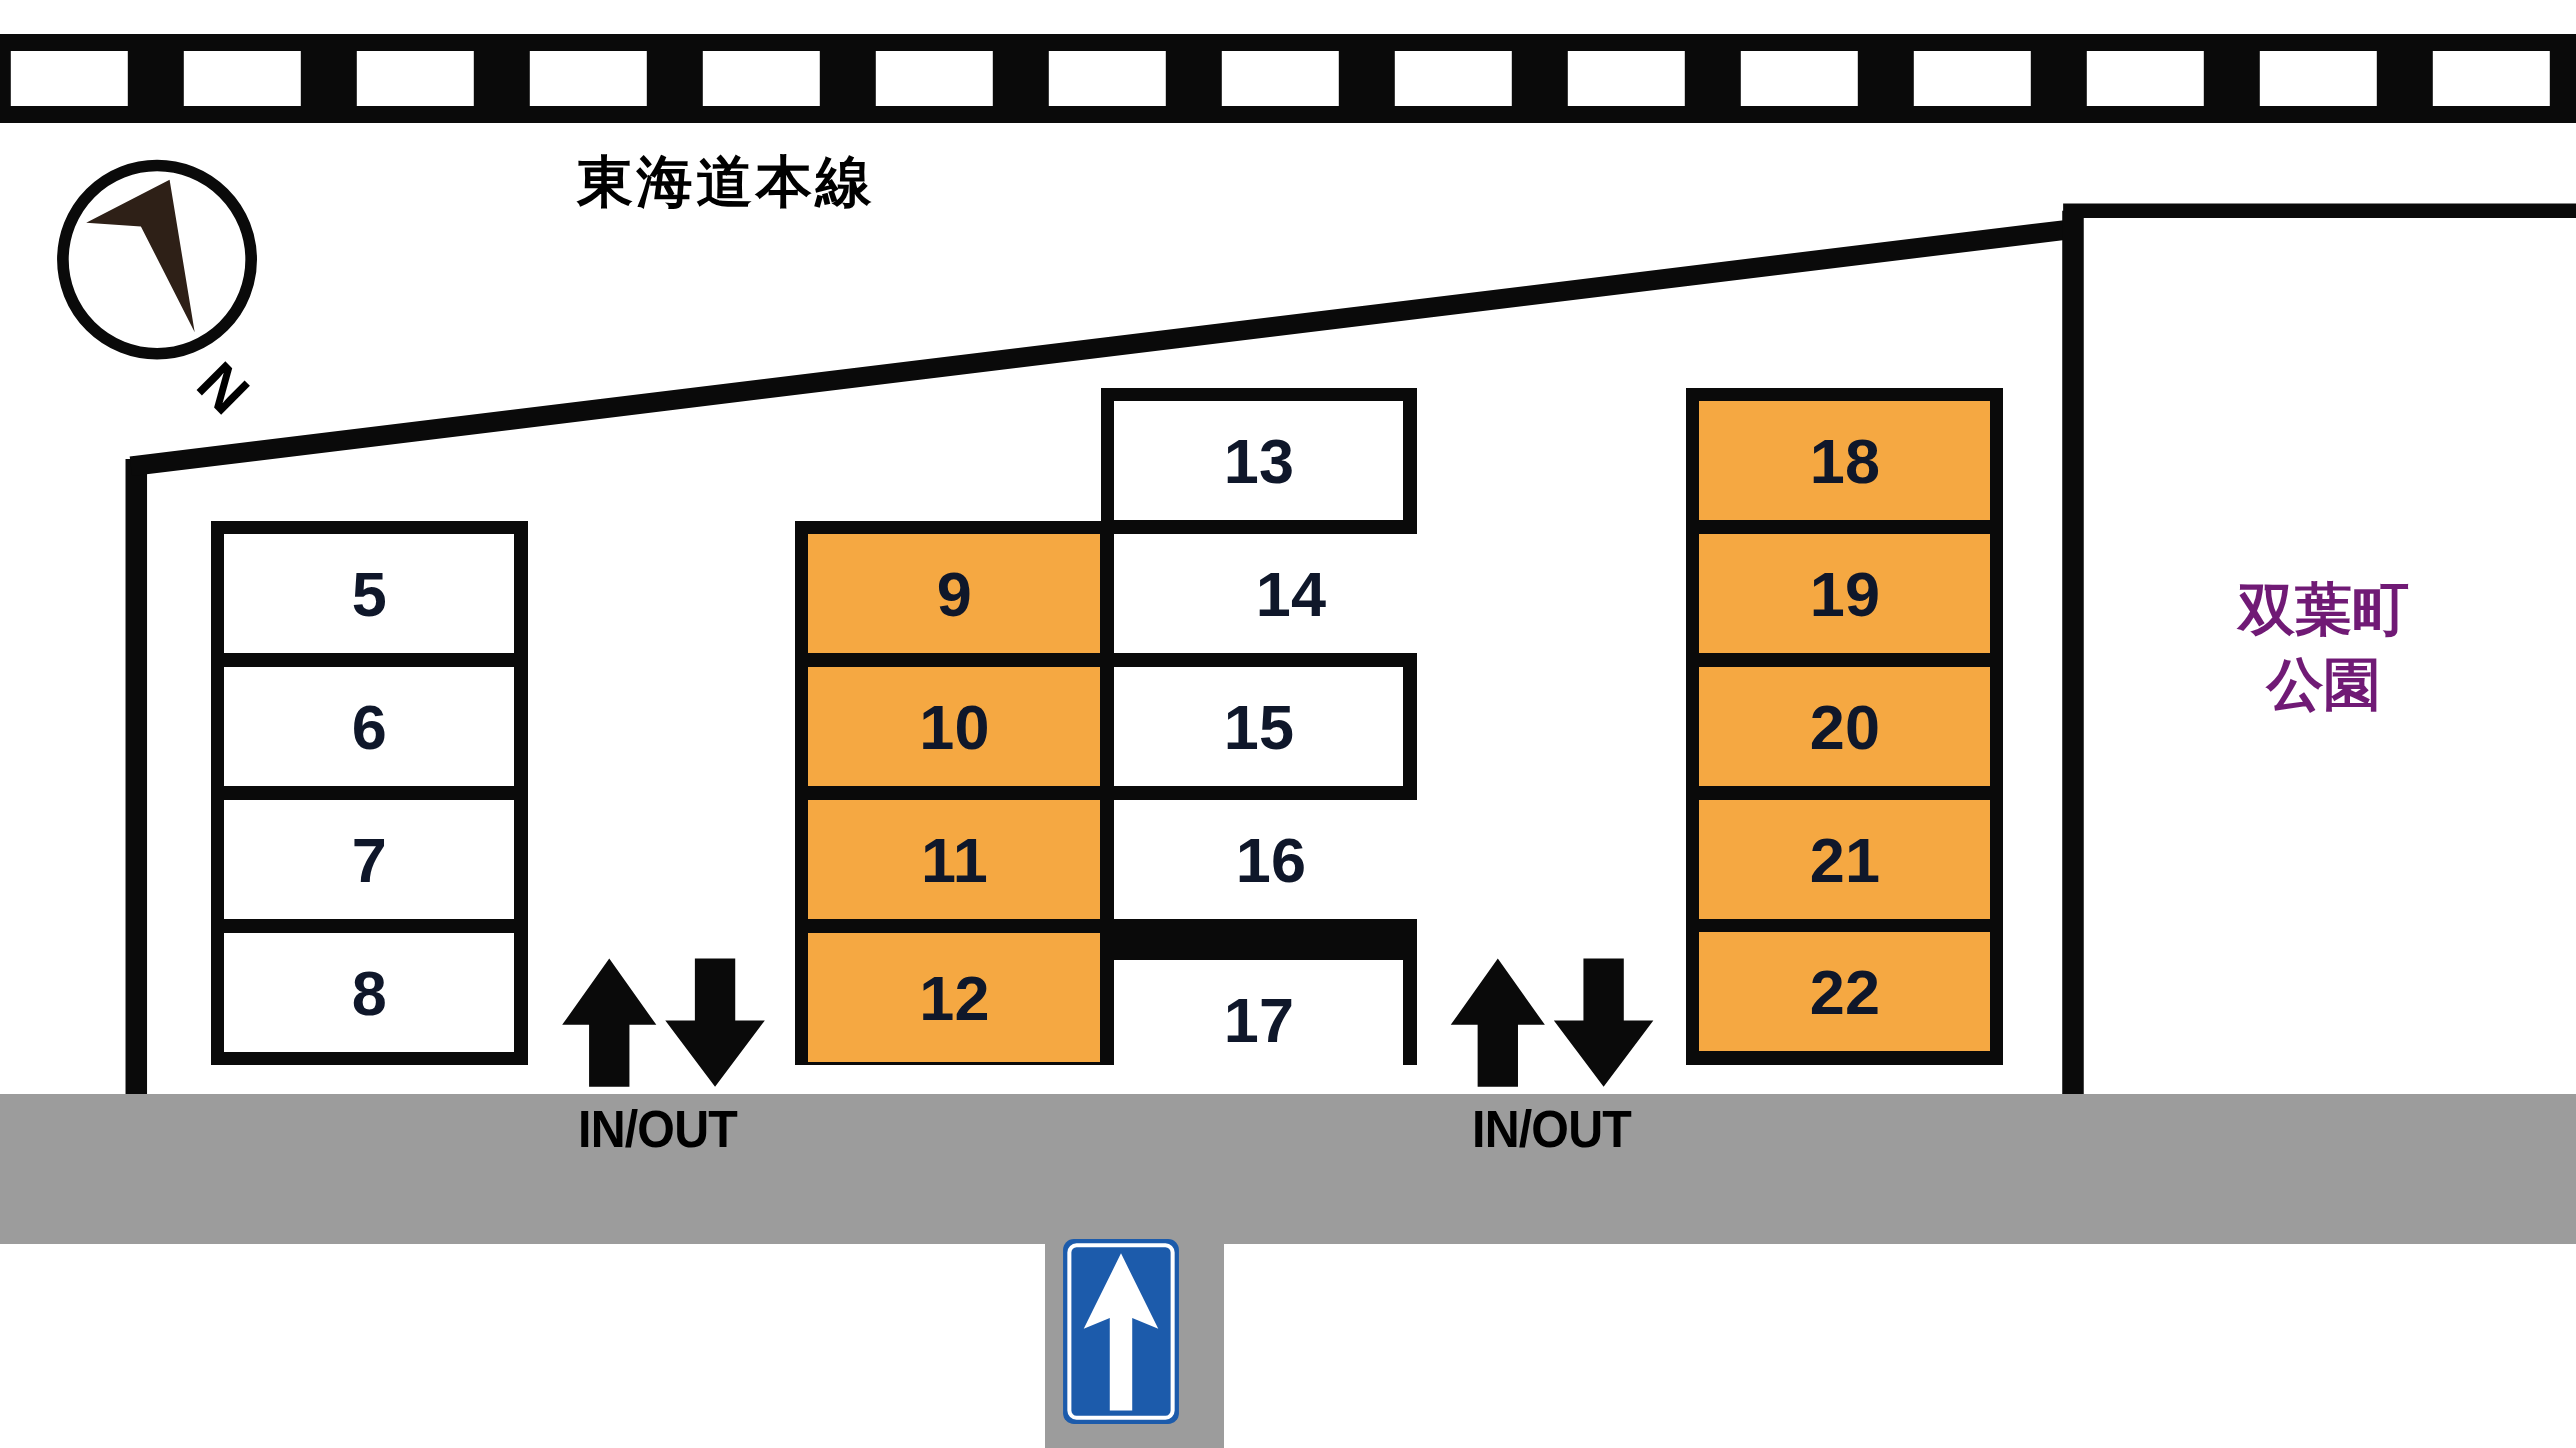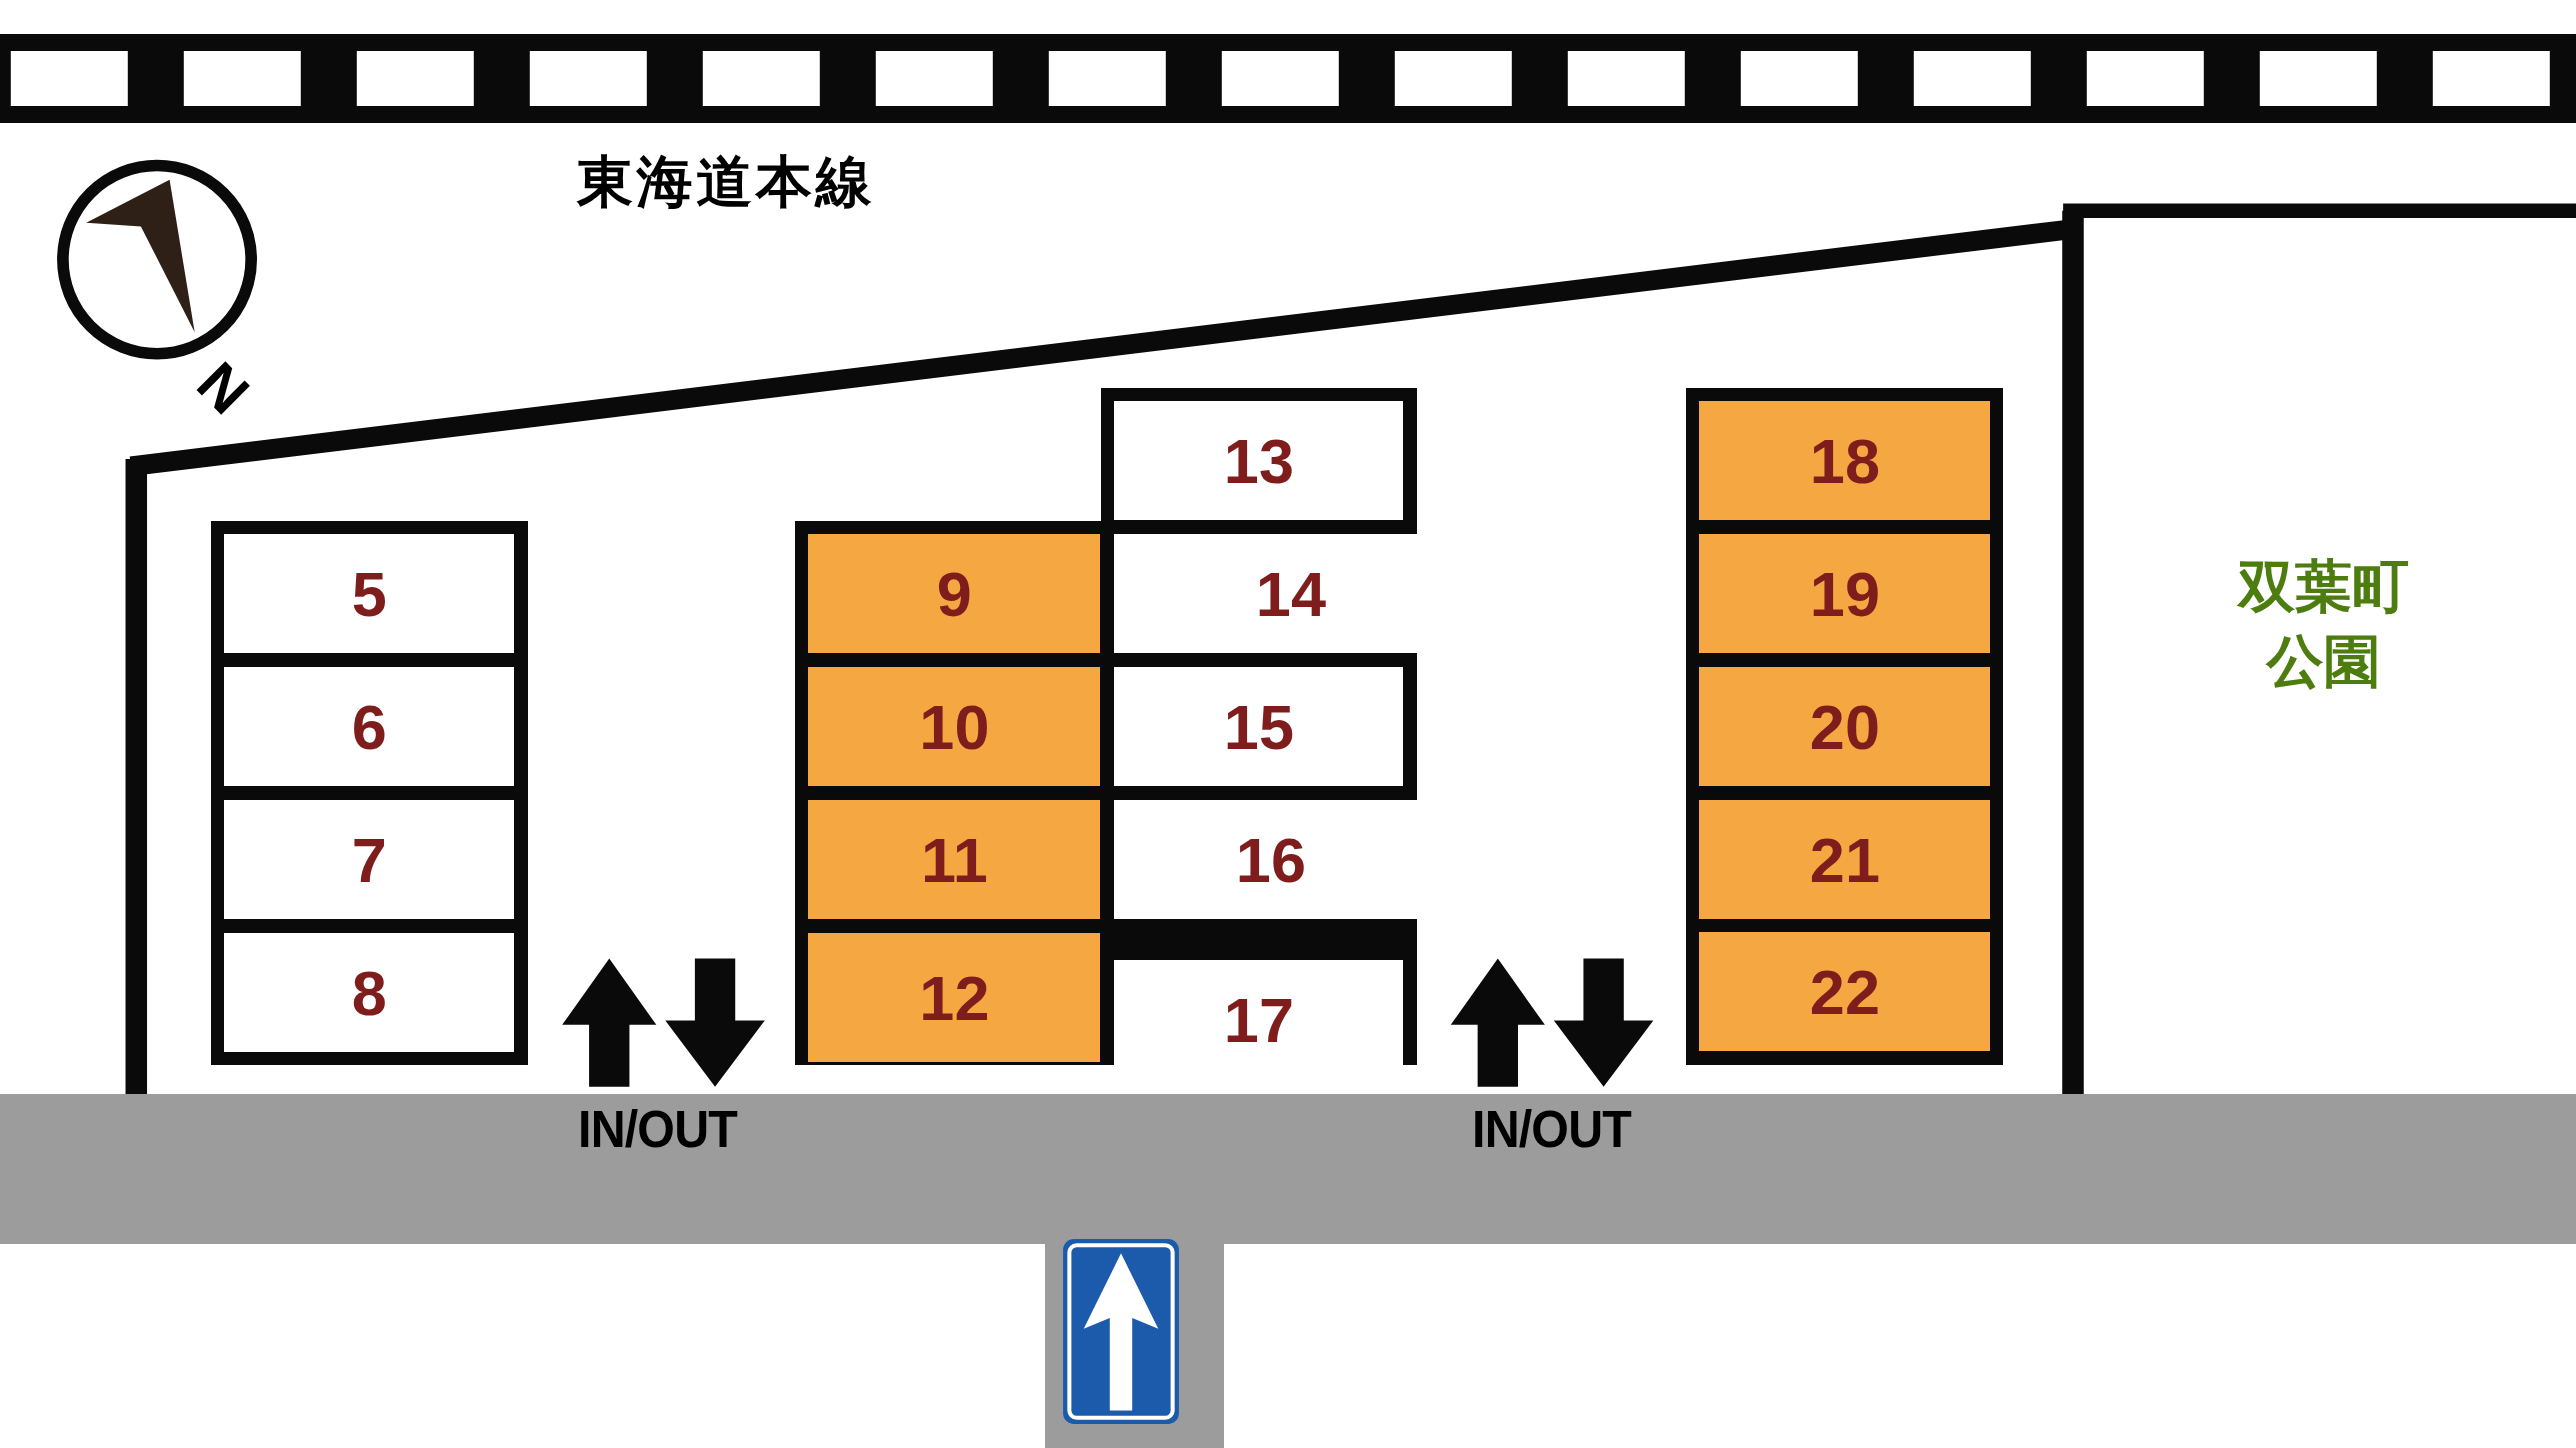--- a/index.html
+++ b/index.html
@@ -23,41 +23,41 @@
   .compass-circle{fill:#fff;stroke:var(--line-black);stroke-width:13px;}
   .compass-needle{fill:var(--compass-brown);}
   .compass-n{font-size:66px;font-weight:bold;fill:#000;}
   
   .boundary-svg{position:absolute;left:0;top:0;}
   .boundary-svg line{stroke:var(--line-black);}
   
   .park-col{position:absolute;background:var(--line-black);}
   .park-cell{
     position:absolute;left:13.4px;display:flex;align-items:center;justify-content:center;
-    font-size:63px;font-weight:600;color:#7f1d1d;background:#fff;
+    font-size:63px;font-weight:600;color:#0f172a;background:#fff;
   }
   .park-cell.hl{background:var(--hl-orange);}
   
   .road{position:absolute;left:0;top:1094px;width:2576px;height:150px;background:var(--road-gray);}
   .driveway-stub{position:absolute;left:1045px;top:1244px;width:179px;height:205px;background:var(--road-gray);}
   .gate-arrows{position:absolute;}
   .gate-arrow{fill:var(--line-black);}
   .inout-label{
     position:absolute;top:1099px;width:269px;margin-left:-134px;text-align:center;
     font-size:52px;font-weight:700;letter-spacing:-0.9px;color:#000;transform:scaleX(.93);
   }
   
   .oneway-svg{position:absolute;left:1063px;top:1239px;}
   .oneway-plate{fill:var(--sign-blue);}
   .oneway-inner{fill:none;stroke:#fff;stroke-width:4.5px;}
   .oneway-arrow{fill:#fff;}
   
   .parkname-label{
-    position:absolute;left:2189px;top:549px;width:269px;text-align:center;
-    font-size:57px;font-weight:600;line-height:1.32;color:#4d7c0f;
+    position:absolute;left:2189px;top:572px;width:269px;text-align:center;
+    font-size:57px;font-weight:600;line-height:1.32;color:#701a75;
   }
 </style>
 </head>
 <body>
 
 <div class="canvas">
 
   <div class="railway-band">
     <div class="railway-ties"></div>
   </div>

